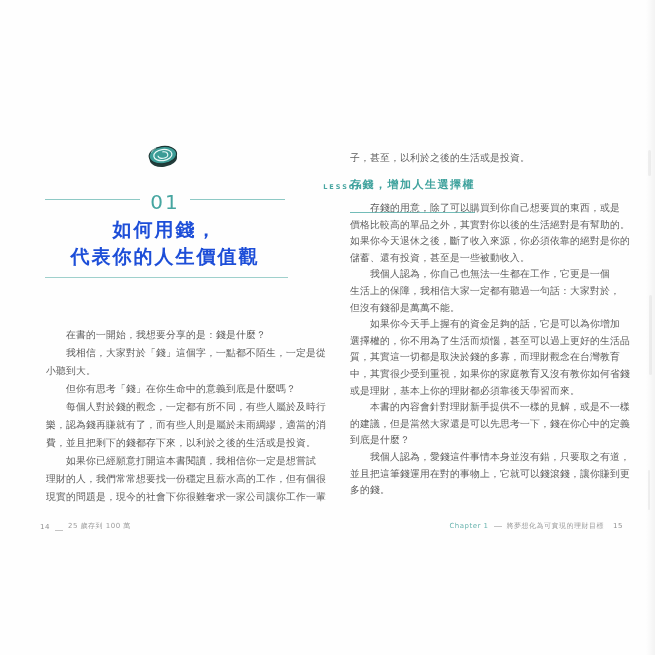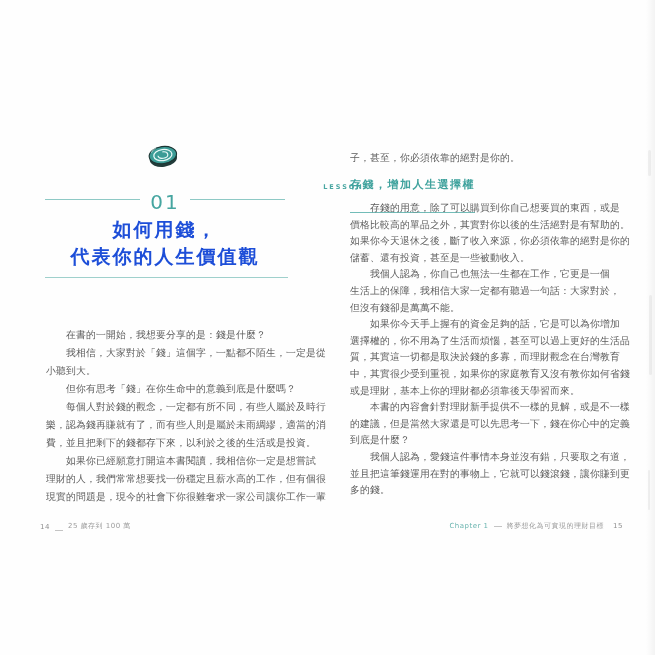--- a/index.html
+++ b/index.html
@@ -108,21 +108,21 @@
     <div id="footer-left" class="footer">
       <span class="pagenum">14</span>
       <span class="divider"></span>
       <span>25 歲存到 100 萬</span>
     </div>
   </div>
 
   <div>
 
     <div id="right-intro" class="body-block">
-      <div>子，甚至，你必須依靠的絕對是你的。</div>
+      <div>子，甚至，以利於之後的生活或是投資。</div>
     </div>
 
     <div class="section-heading">存錢，增加人生選擇權</div>
 
     <div id="right-body" class="body-block">
       <div>　　存錢的用意，除了可以購買到你自己想要買的東西，或是</div>
       <div>價格比較高的單品之外，其實對你以後的生活絕對是有幫助的。</div>
       <div>如果你今天退休之後，斷了收入來源，你必須依靠的絕對是你的</div>
       <div>儲蓄、還有投資，甚至是一些被動收入。</div>
       <div>　　我個人認為，你自己也無法一生都在工作，它更是一個</div>

